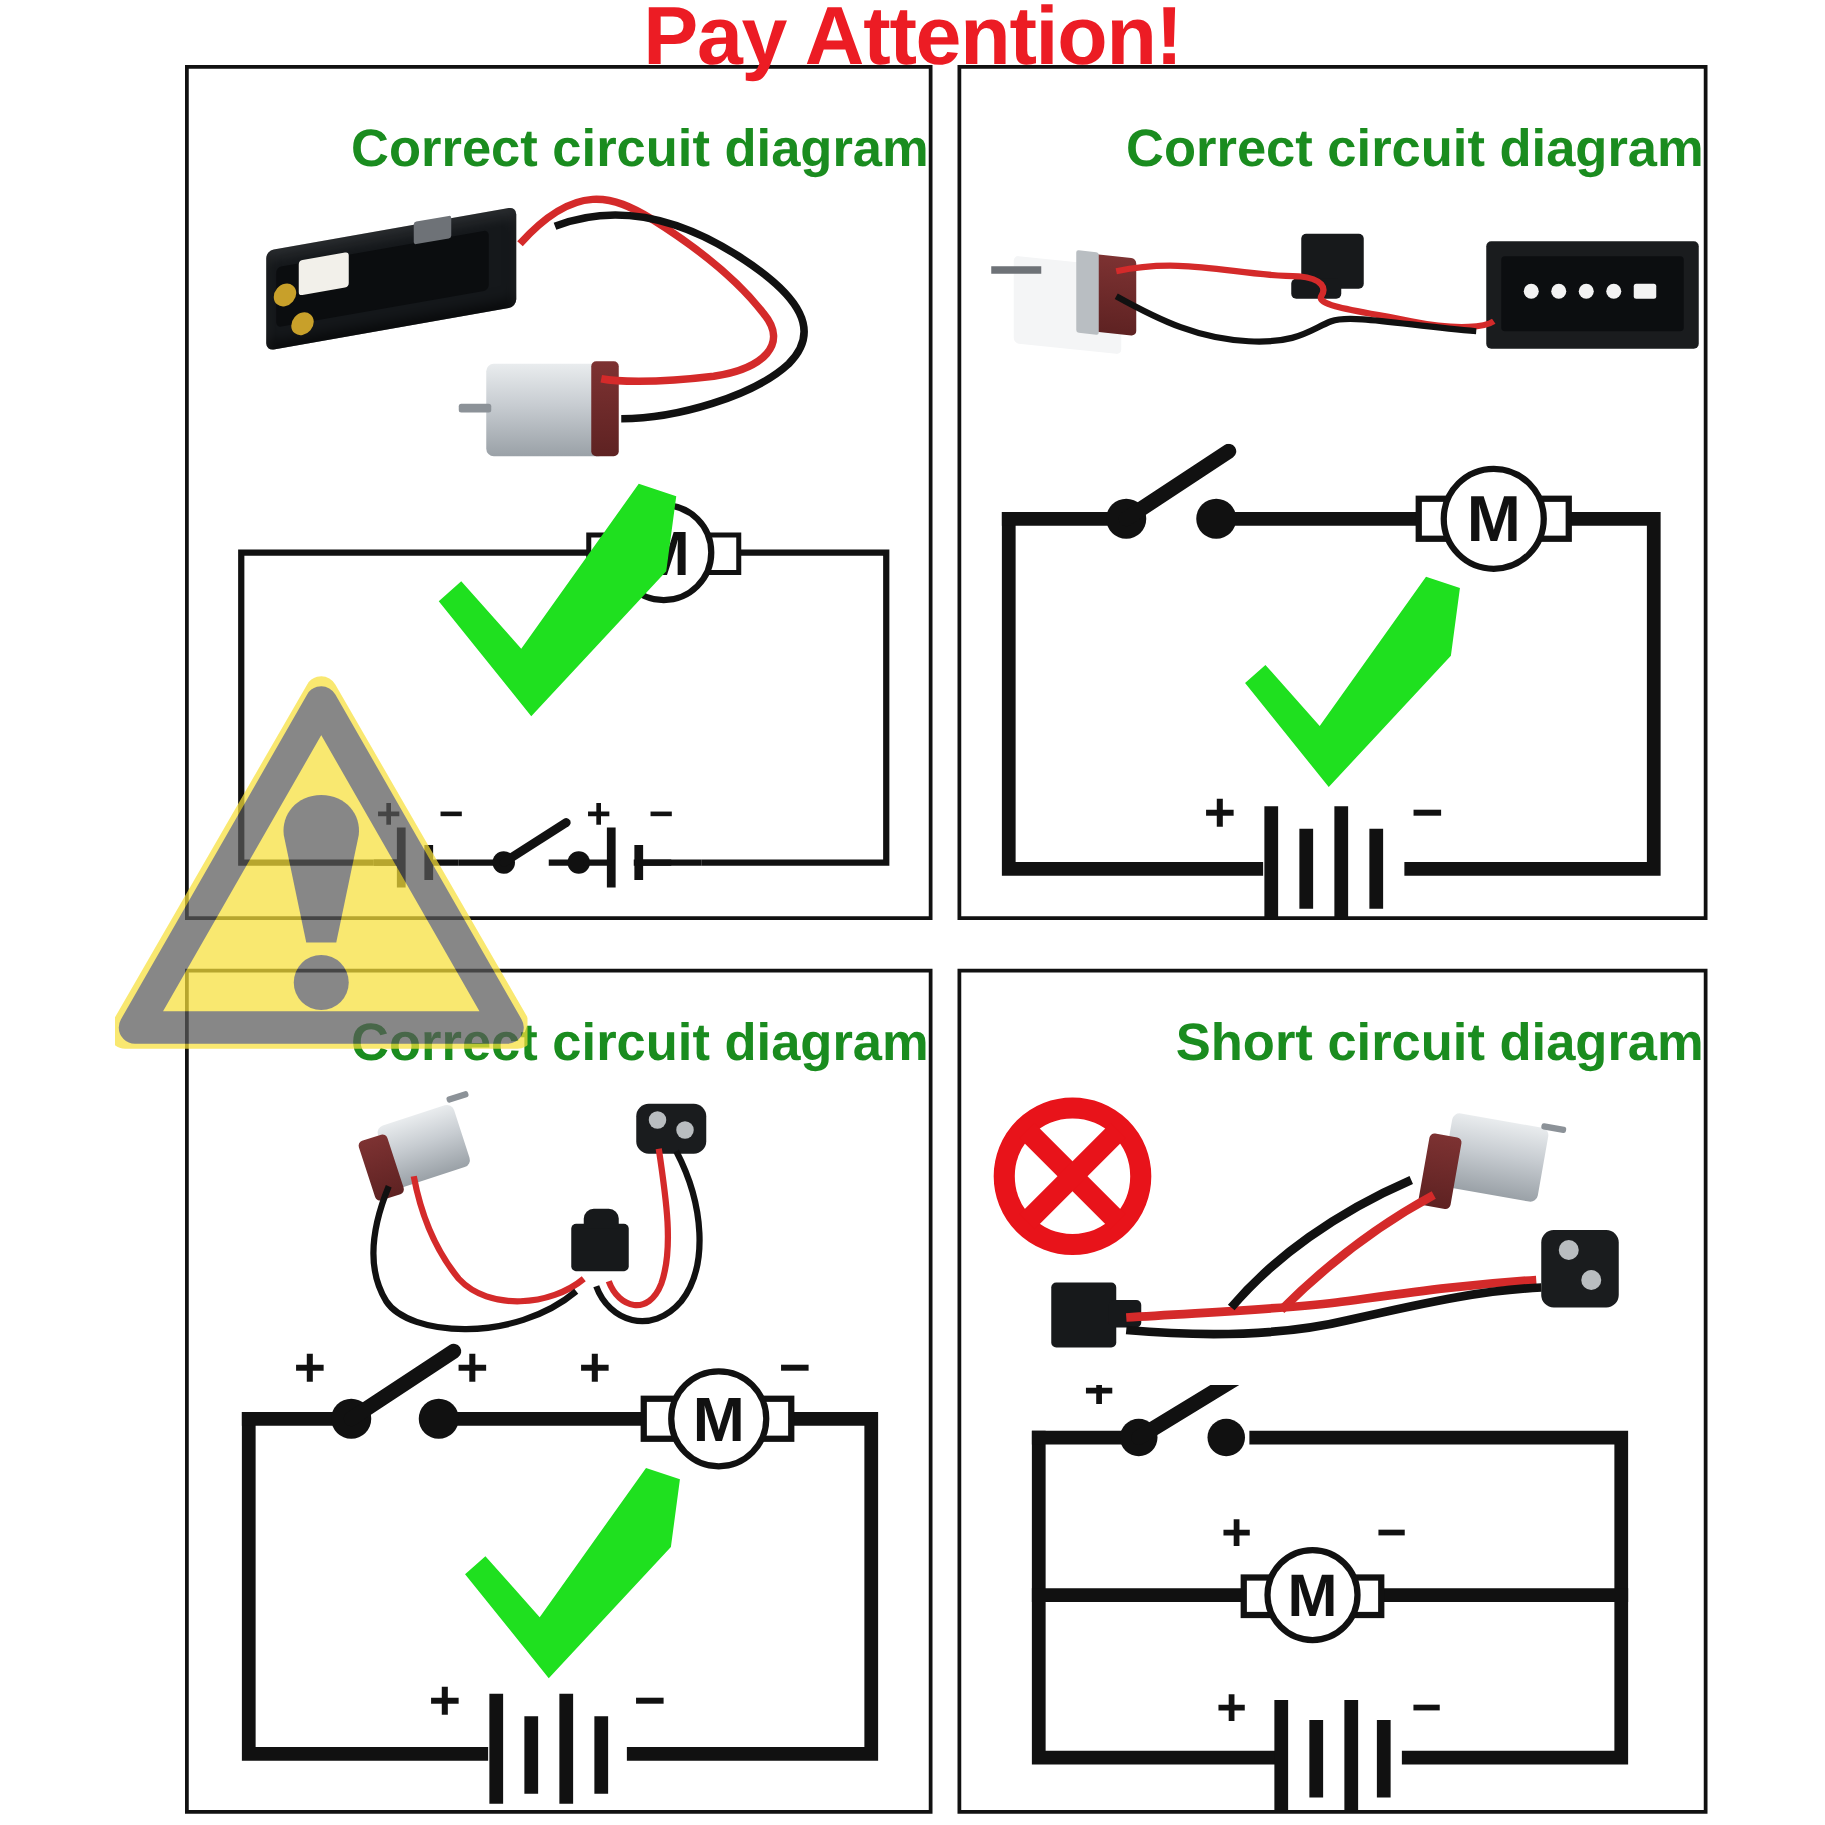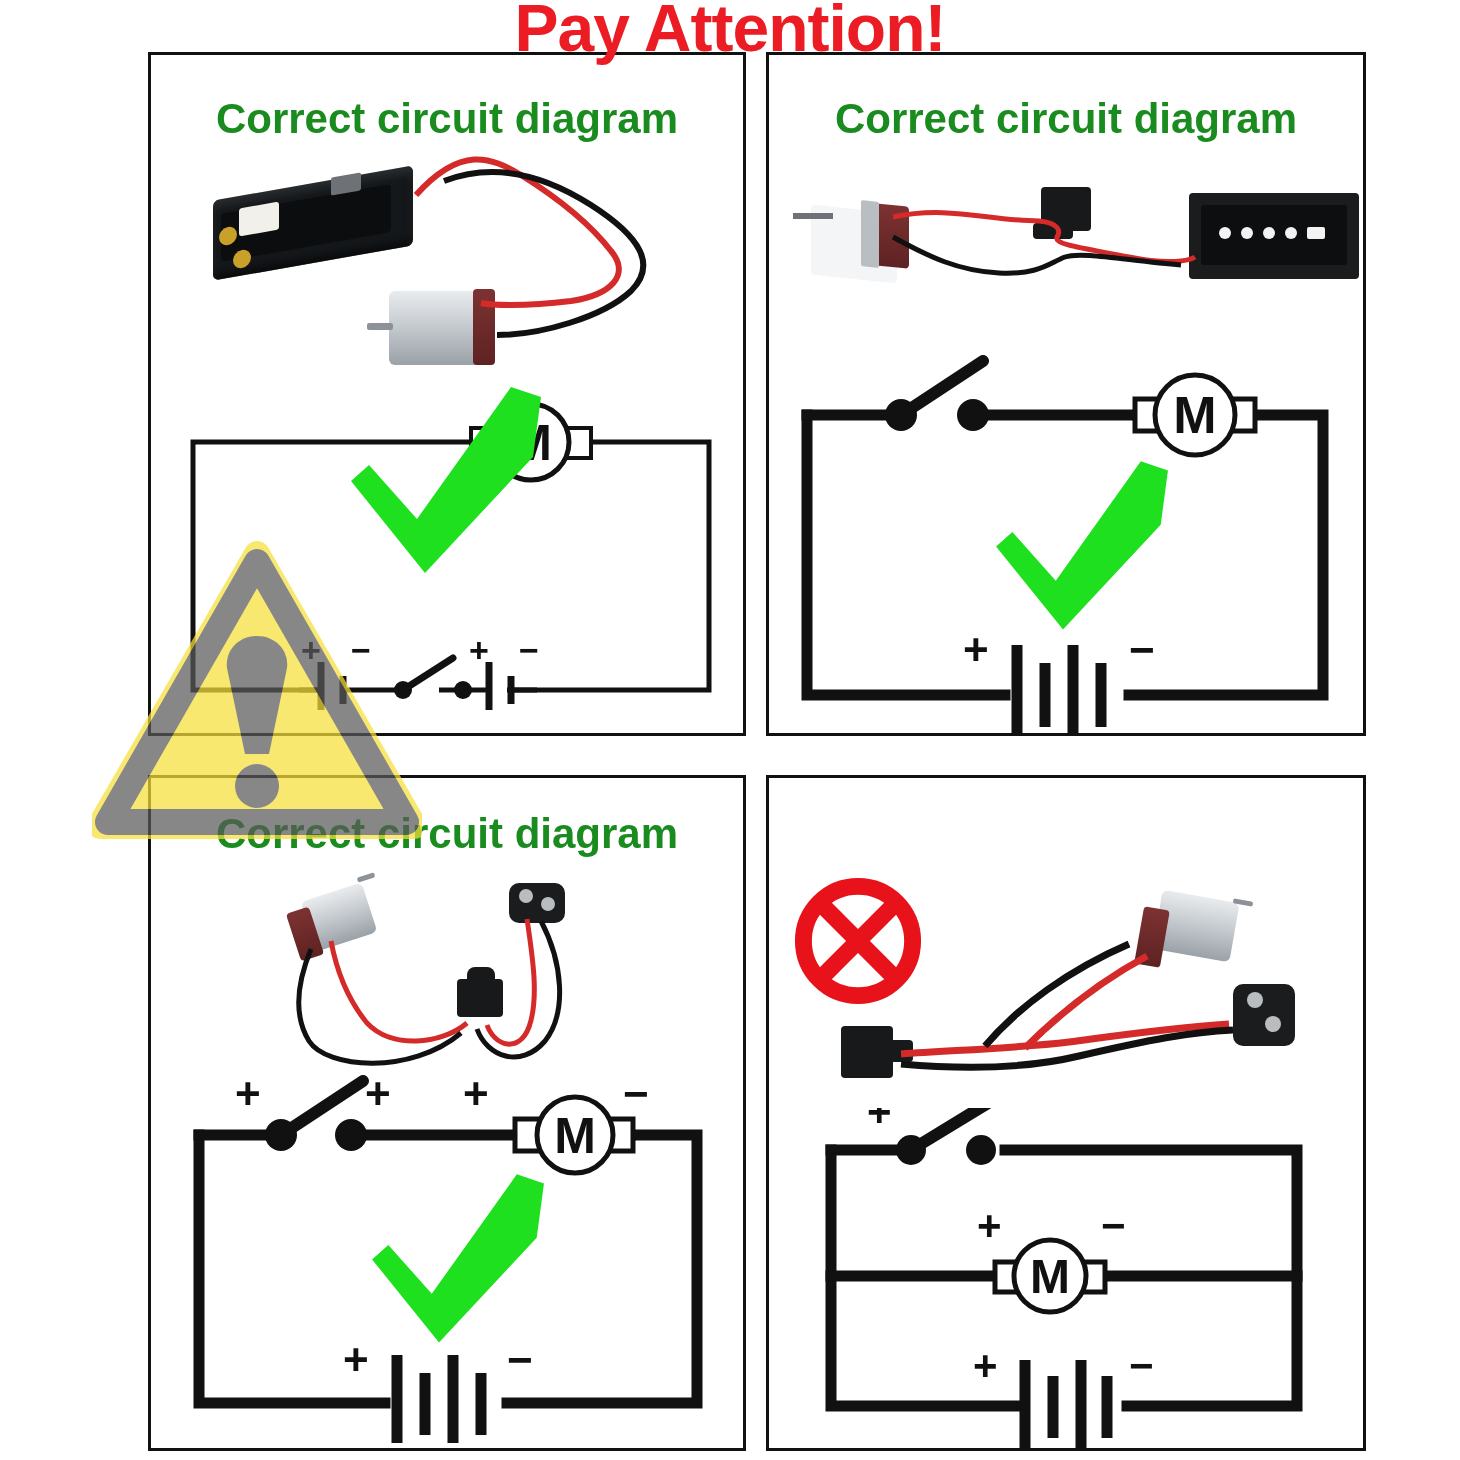--- a/index.html
+++ b/index.html
@@ -16,21 +16,21 @@
   
   .panel{
     position:absolute;border:3px solid #111;background:#fff;box-sizing:border-box;
   }
   #panel-1{left:148px;top:52px;width:598px;height:684px;}
   #panel-2{left:766px;top:52px;width:600px;height:684px;}
   #panel-3{left:148px;top:775px;width:598px;height:676px;}
   #panel-4{left:766px;top:775px;width:600px;height:676px;}
 
   .panel-title{
-    position:absolute;left:0;width:100%;text-align:center;
+    position:absolute;left:0;width:100%;text-align:right;
     font-size:42px;font-weight:bold;color:#1a8c1f;white-space:nowrap;
   }
   #panel-1 .panel-title,#panel-2 .panel-title,#panel-3 .panel-title,#panel-4 .panel-title{top:40px;}
   #panel-3 .panel-title{top:32px;}
   #panel-4 .panel-title{top:32px;}
 
   
   .photo{position:absolute;}
 
   
@@ -252,20 +252,21 @@
     <text x="180" y="312" font-size="44" font-weight="bold" fill="#111" font-family="Liberation Sans, sans-serif">+</text>
     <text x="344" y="312" font-size="44" font-weight="bold" fill="#111" font-family="Liberation Sans, sans-serif">−</text>
   </svg>
 
   <svg class="check" style="left:212px;top:390px;" width="190" height="190" viewBox="0 0 210 200">
     <path d="M10 96 L28 80 L76 134 L170 2 L200 12 L192 72 L84 188 Z" fill="#1fe01f"></path>
   </svg>
 </div>
 
 <div class="panel" id="panel-4">
+  <div class="panel-title">Short circuit diagram</div>
 
   <svg class="no-sign" style="left:24px;top:98px;" width="130" height="130" viewBox="0 0 100 100">
     <circle cx="50" cy="50" r="42" fill="none" stroke="#e8131a" stroke-width="13"></circle>
     <line x1="22" y1="22" x2="78" y2="78" stroke="#e8131a" stroke-width="13"></line>
     <line x1="78" y1="22" x2="22" y2="78" stroke="#e8131a" stroke-width="13"></line>
   </svg>
 
   <div class="photo" style="left:60px;top:100px;width:520px;height:230px;">
 
     <div class="motor-body" style="left:328px;top:18px;width:78px;height:60px;transform:rotate(10deg);"></div>

